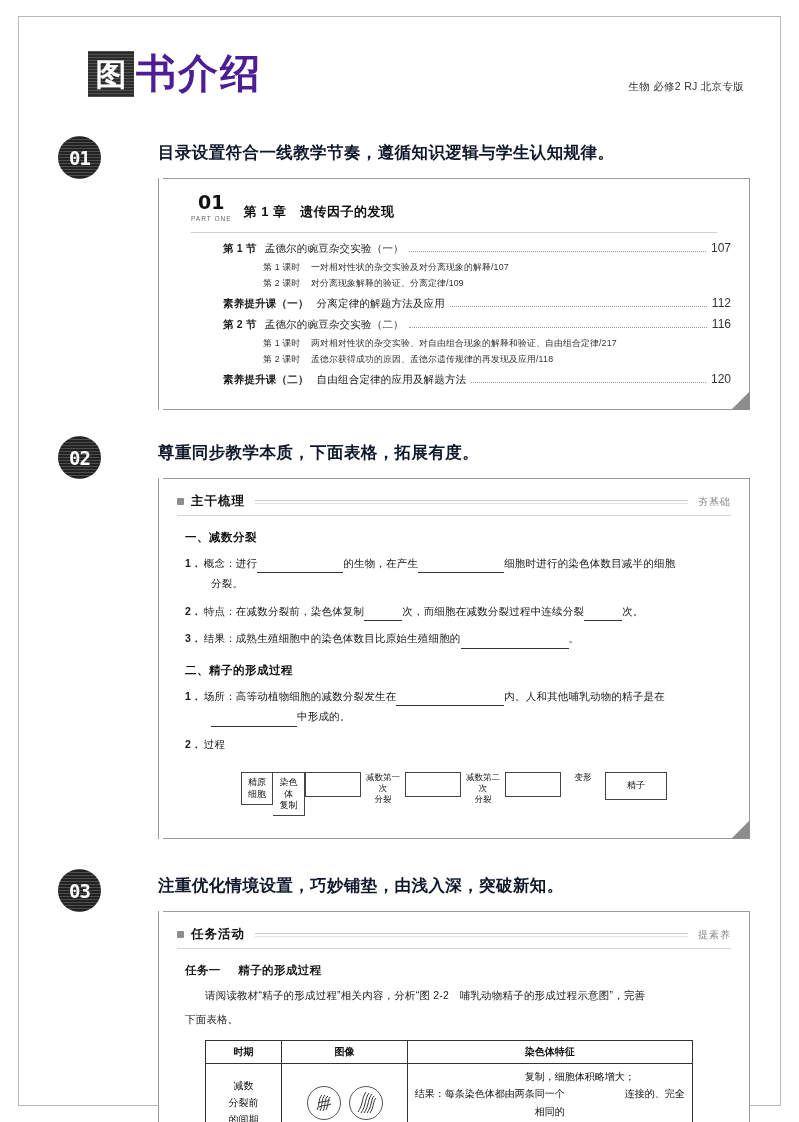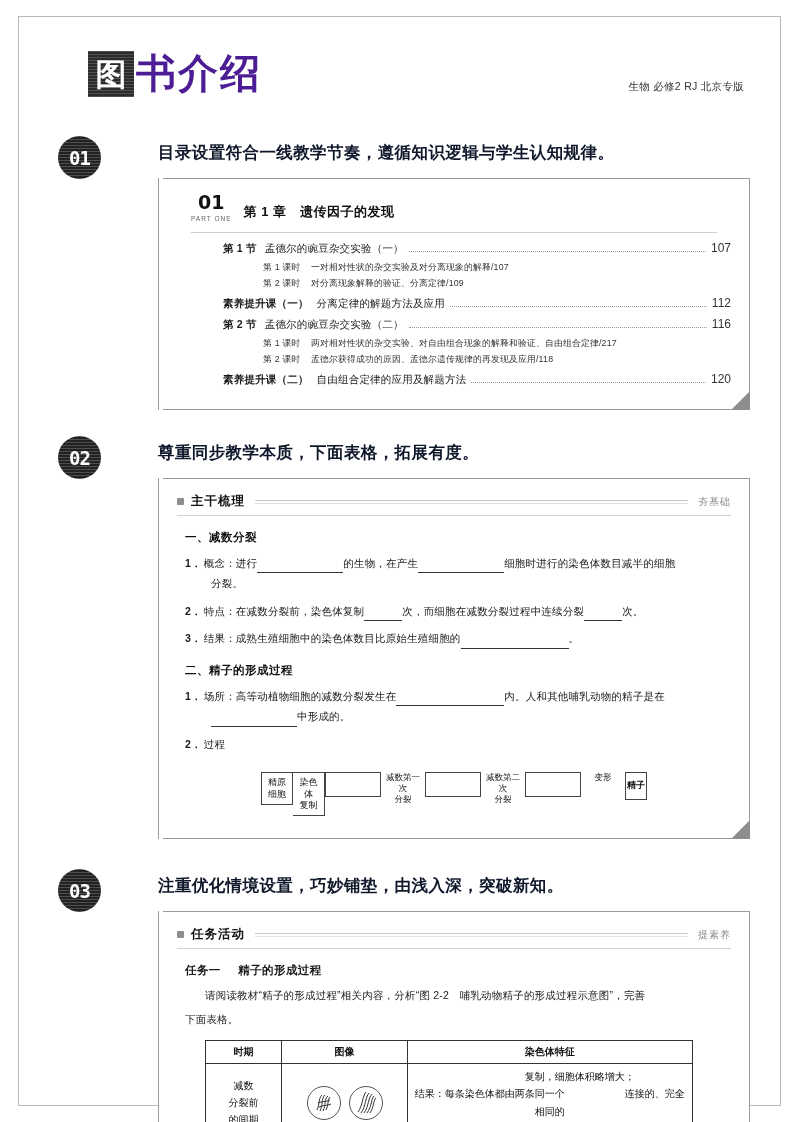--- a/index.html
+++ b/index.html
@@ -282,21 +282,21 @@
 
         <div class="flow">
           <div class="fbox two">精原<br>细胞</div>
           <div class="fbox two" style="border-left:none;">染色体<br>复制</div>
           <div class="fcell"></div>
           <div class="flabel">减数第一次<br>分裂</div>
           <div class="fcell"></div>
           <div class="flabel">减数第二次<br>分裂</div>
           <div class="fcell"></div>
           <div class="flabel">变形</div>
-          <div class="fbox" style="padding:7px 1px;font-weight:bold;">精子</div>
+          <div class="fbox" style="padding:7px 21px;">精子</div>
         </div>
 
         <div class="corner"></div>
       </div>
     </div>
   </div>
 
   <div class="section" style="margin-top:30px;">
     <div class="sec-num">03</div>
     <div class="sec-head">注重优化情境设置，巧妙铺垫，由浅入深，突破新知。</div>

